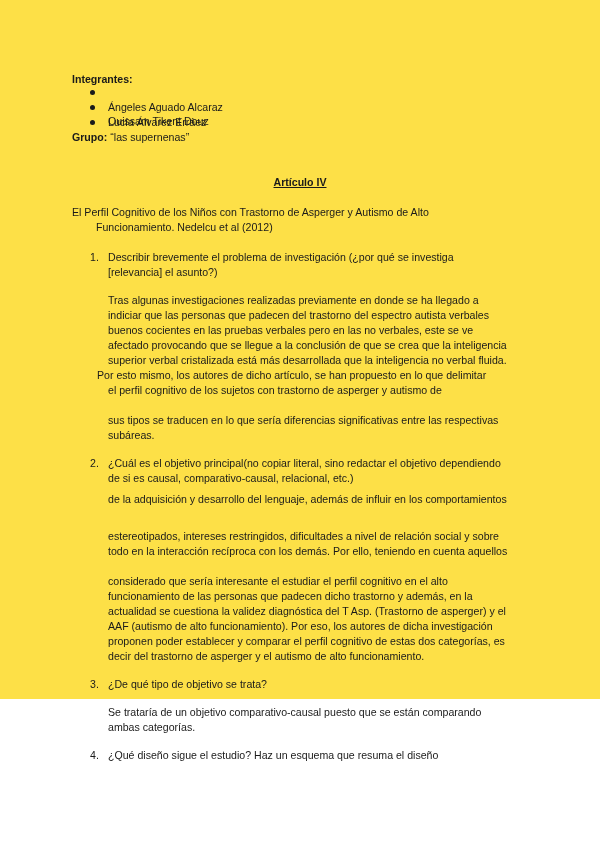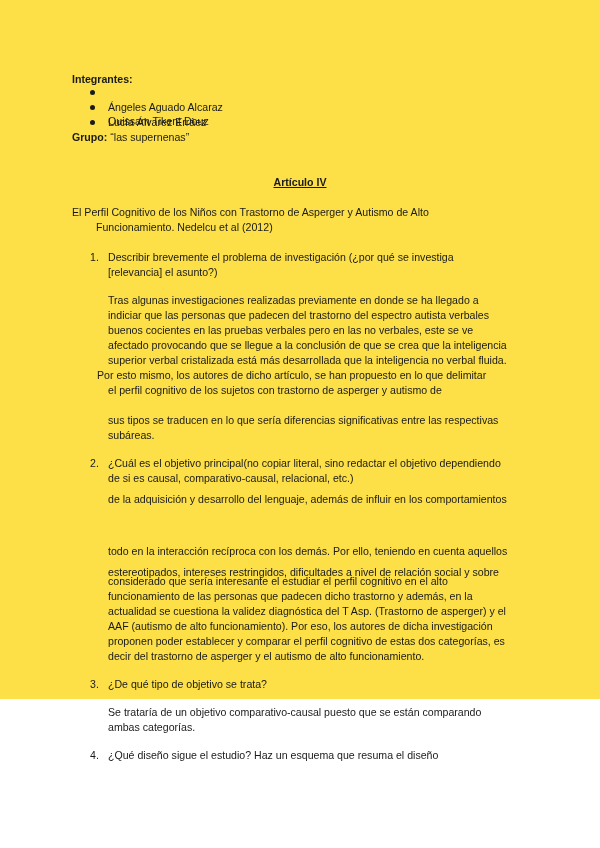--- a/index.html
+++ b/index.html
@@ -48,21 +48,21 @@
   <div class="line" style="left:97px;top:369px;">Por esto mismo, los autores de dicho artículo, se han propuesto en lo que delimitar</div>
   <div class="line" style="left:108px;top:384px;">el perfil cognitivo de los sujetos con trastorno de asperger y autismo de</div>
   <div class="line" style="left:108px;top:414px;">sus tipos se traducen en lo que sería diferencias significativas entre las respectivas</div>
   <div class="line" style="left:108px;top:429px;">subáreas.</div>
 
   <div class="num" style="left:90px;top:457px;">2.</div>
   <div class="line" style="left:108px;top:457px;">¿Cuál es el objetivo principal(no copiar literal, sino redactar el objetivo dependiendo</div>
   <div class="line" style="left:108px;top:472px;">de si es causal, comparativo-causal, relacional, etc.)</div>
 
   <div class="line" style="left:108px;top:493px;">de la adquisición y desarrollo del lenguaje, además de influir en los comportamientos</div>
-  <div class="line" style="left:108px;top:530px;margin-top:36px;">estereotipados, intereses restringidos, dificultades a nivel de relación social y sobre</div>
+  <div class="line" style="left:108px;top:530px;">estereotipados, intereses restringidos, dificultades a nivel de relación social y sobre</div>
   <div class="line" style="left:108px;top:545px;">todo en la interacción recíproca con los demás. Por ello, teniendo en cuenta aquellos</div>
   <div class="line" style="left:108px;top:575px;">considerado que sería interesante el estudiar el perfil cognitivo en el alto</div>
   <div class="line" style="left:108px;top:590px;">funcionamiento de las personas que padecen dicho trastorno y además, en la</div>
   <div class="line" style="left:108px;top:605px;">actualidad se cuestiona la validez diagnóstica del T Asp. (Trastorno de asperger) y el</div>
   <div class="line" style="left:108px;top:620px;">AAF (autismo de alto funcionamiento). Por eso, los autores de dicha investigación</div>
   <div class="line" style="left:108px;top:635px;">proponen poder establecer y comparar el perfil cognitivo de estas dos categorías, es</div>
   <div class="line" style="left:108px;top:650px;">decir del trastorno de asperger y el autismo de alto funcionamiento.</div>
 
   <div class="num" style="left:90px;top:678px;">3.</div>
   <div class="line" style="left:108px;top:678px;">¿De qué tipo de objetivo se trata?</div>

